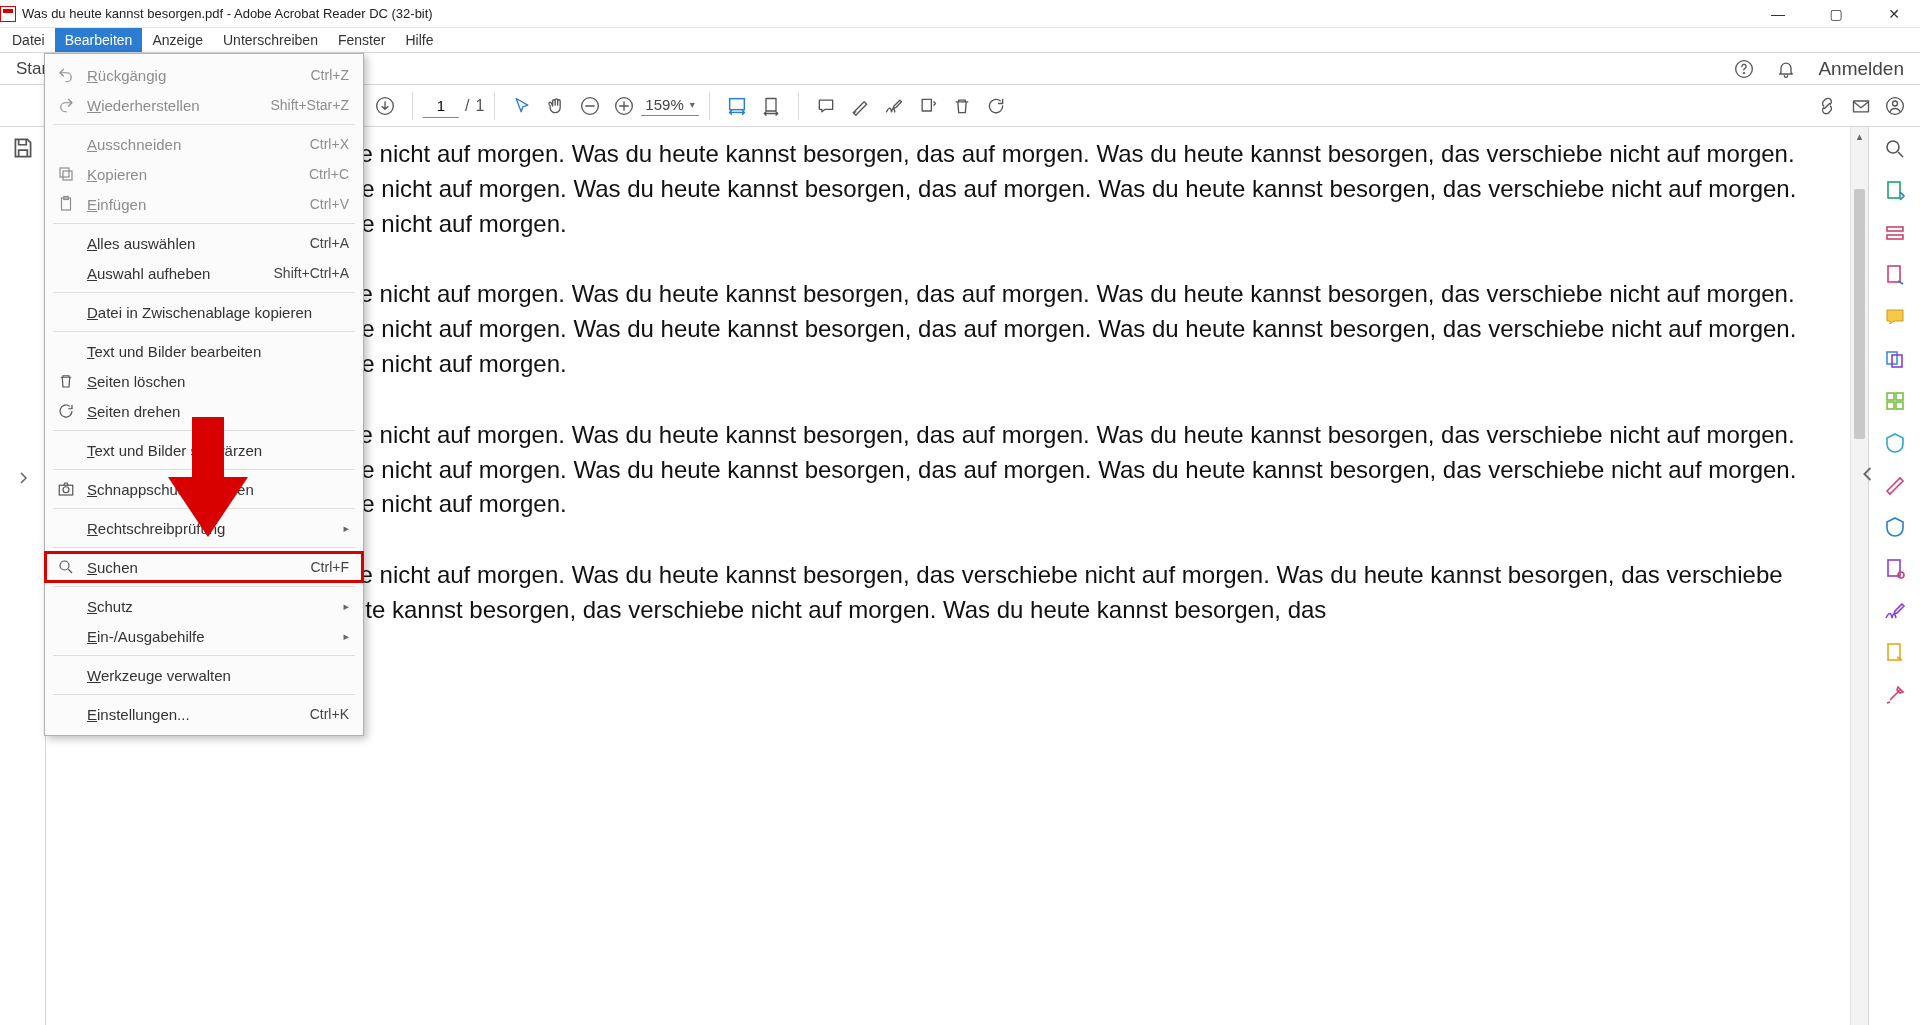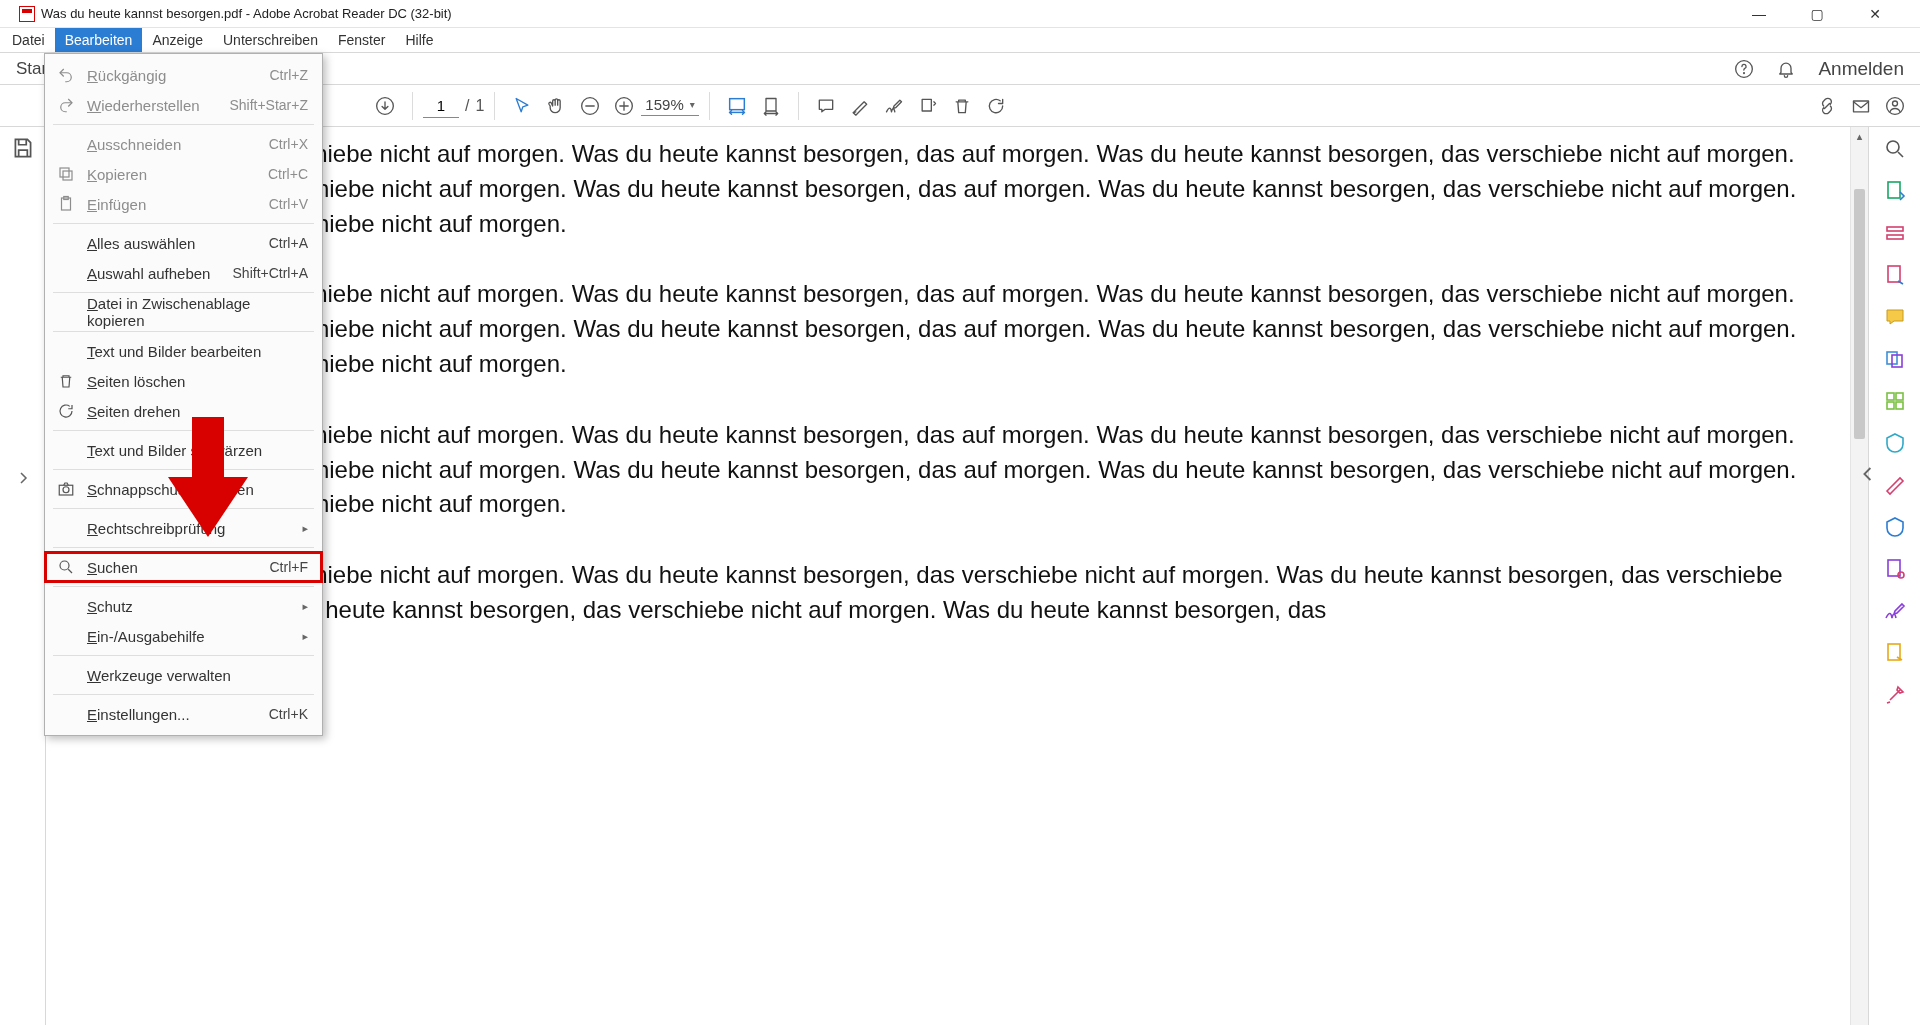--- a/index.html
+++ b/index.html
@@ -8,21 +8,21 @@
     --muted:#8d8d8d;
     --menu-hover:#e8e8e8;
     --menu-selected:#1b6ec2;
     --scroll-thumb:#c8c8c8;
     --red:#d90000;
   }
   *{box-sizing:border-box;}
   html,body{margin:0;padding:0;width:1920px;height:1025px;overflow:hidden;font-family:"Segoe UI",Arial,sans-serif;font-size:14px;color:var(--text);background:#fff;}
   
   
-  .titlebar{height:28px;display:flex;align-items:center;padding:0 19px;border-bottom:1px solid #e4e4e4;}
+  .titlebar{height:28px;display:flex;align-items:center;padding:0 0;border-bottom:1px solid #e4e4e4;}
   .titlebar .app-icon{width:16px;height:16px;margin-right:6px;background:#fff;border:1px solid #d80000;position:relative;}
   .titlebar .app-icon:after{content:"";position:absolute;inset:2px 2px 2px 2px;border-top:4px solid #d80000;}
   .titlebar .title{flex:1;font-size:13px;color:#222;}
   .titlebar .win-controls{display:flex;gap:22px;padding-right:8px;}
   .titlebar .win-controls span{width:36px;text-align:center;font-size:14px;color:#333;}
   
   
   .menubar{height:25px;display:flex;align-items:stretch;padding:0 2px;border-bottom:1px solid #d8d8d8;}
   .menubar .mitem{padding:0 10px;display:flex;align-items:center;font-size:14px;}
   .menubar .mitem.active{background:#2b7cd3;color:#fff;}
@@ -56,21 +56,21 @@
   
   .vscroll{position:absolute;top:0;right:0;bottom:0;width:18px;background:#f3f3f3;border-left:1px solid #e4e4e4;}
   .vscroll .arrow{height:18px;display:flex;align-items:center;justify-content:center;color:#666;font-size:11px;}
   .vscroll .thumb{position:absolute;left:3px;right:3px;top:62px;height:250px;background:var(--scroll-thumb);border-radius:2px;}
   
   .rightrail{width:52px;border-left:1px solid #d8d8d8;display:flex;flex-direction:column;align-items:center;padding-top:10px;gap:18px;position:relative;}
   .rightrail .ricon{width:24px;height:24px;}
   .rightrail .collapse{position:absolute;left:-7px;top:338px;width:12px;height:18px;}
   
   
-  .dropdown{position:absolute;left:44px;top:53px;width:279px;background:#fbfbfb;border:1px solid #b0b0b0;box-shadow:3px 3px 8px rgba(0,0,0,.25);padding:6px 0;}
+  .dropdown{position:absolute;left:44px;top:53px;width:320px;background:#fbfbfb;border:1px solid #b0b0b0;box-shadow:3px 3px 8px rgba(0,0,0,.25);padding:6px 0;}
   .dropdown .row{display:flex;align-items:center;height:30px;padding:0 14px 0 10px;font-size:15px;color:#333;}
   .dropdown .row.disabled{color:var(--muted);}
   .dropdown .row .ic{width:22px;height:22px;margin-right:10px;display:flex;align-items:center;justify-content:center;stroke:#555;stroke-width:1.5;fill:none;}
   .dropdown .row.disabled .ic{stroke:var(--muted);}
   .dropdown .row .lbl{flex:1;}
   .dropdown .row .short{margin-left:auto;font-size:14px;color:#444;}
   .dropdown .row.disabled .short{color:var(--muted);}
   .dropdown .row .sub{width:10px;text-align:right;color:#666;font-size:11px;}
   .dropdown .sep{height:1px;background:#dedede;margin:4px 8px;}
   .dropdown .row.highlight-red{outline:3px solid var(--red);outline-offset:-2px;}

